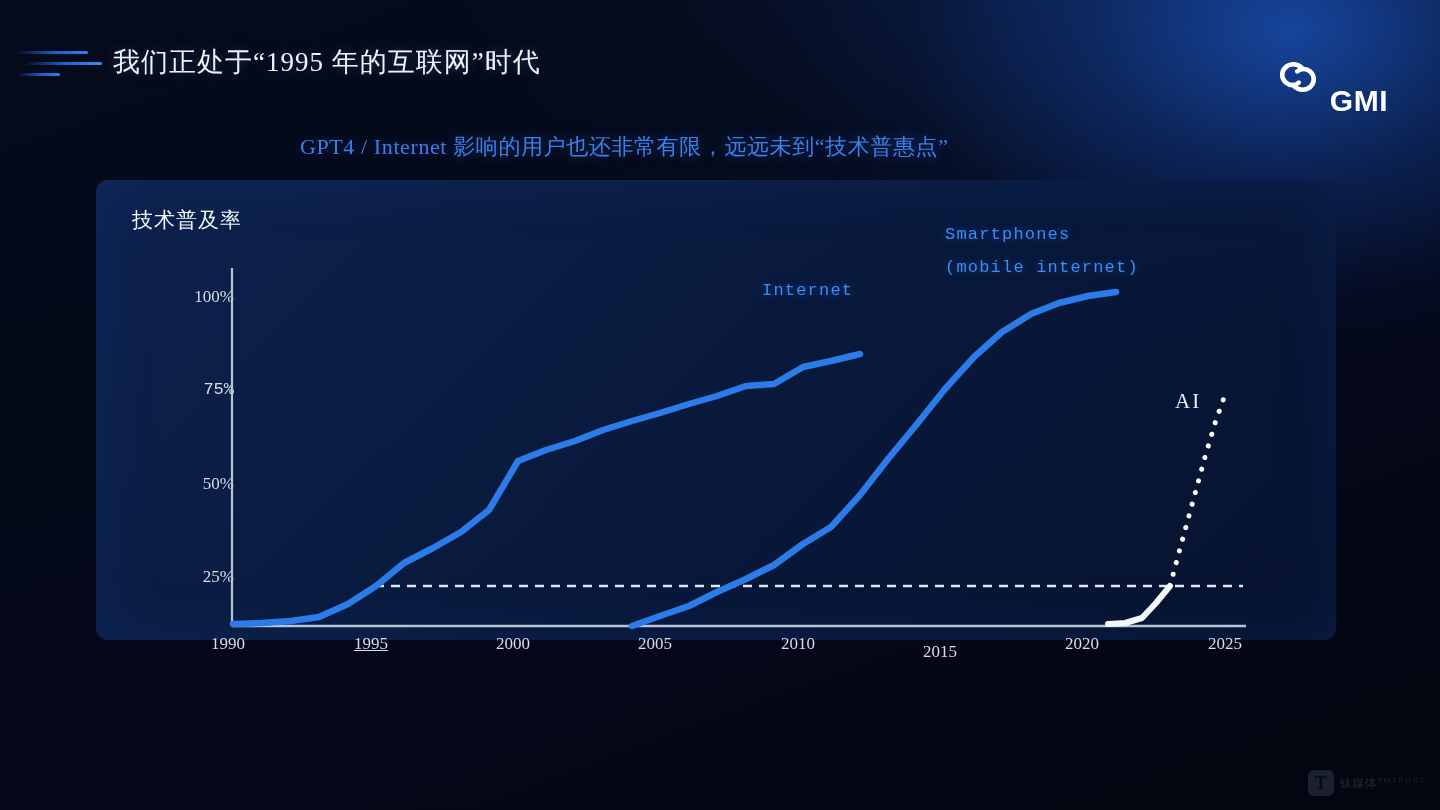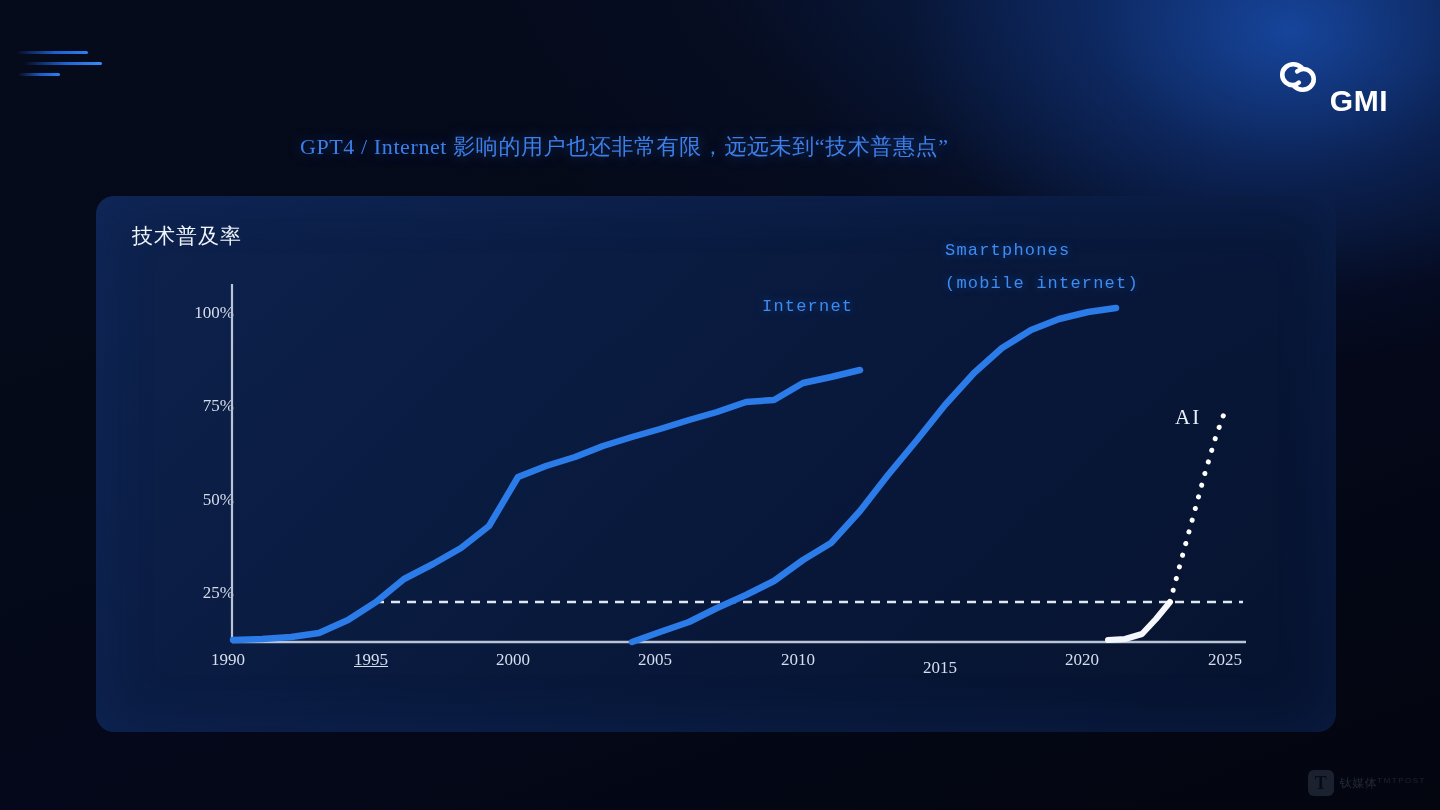--- a/index.html
+++ b/index.html
@@ -78,24 +78,24 @@
     color: #ffffff;
     font-size: 30px;
     font-weight: bold;
     letter-spacing: 0.5px;
     margin-top: 48px;
   }
   
   .chart-card {
     position: absolute;
     left: 96px;
-    top: 196px;
+    top: 180px;
     width: 1240px;
-    height: 536px;
-    border-radius: 18px;
+    height: 460px;
+    border-radius: 12px;
     background: linear-gradient(135deg, rgba(14,36,82,0.92) 0%, rgba(9,26,62,0.9) 55%, rgba(7,20,50,0.88) 100%);
     box-shadow: inset 0 0 60px rgba(25,70,160,0.18);
   }
   .chart-heading {
     position: absolute;
     left: 36px;
     top: 26px;
     font-size: 21px;
     color: #f0f4fb;
     letter-spacing: 1px;
@@ -168,37 +168,38 @@
 <body>
 
 <div id="slide">
 
   <div class="accent-wrap">
     <div class="accent-line l1"></div>
     <div class="accent-line l2"></div>
     <div class="accent-line l3"></div>
   </div>
 
+  <div class="slide-title">我们正处于“1995 年的互联网”时代</div>
   <div class="slide-subtitle">GPT4 / Internet 影响的用户也还非常有限，远远未到“技术普惠点”</div>
 
   <div class="brand">
     <svg width="44" height="36" viewBox="0 0 44 36">
       <g fill="none" stroke="#ffffff" stroke-width="4.6" stroke-linecap="round">
         <path d="M25.5 8.5 C21 4.4 14 4.2 9.6 8.3 C5 12.5 5.2 19.6 9.8 23.6 C13.6 26.9 19.2 26.9 22.8 23.6"></path>
         <path d="M18.5 27.5 C23 31.6 30 31.8 34.4 27.7 C39 23.5 38.8 16.4 34.2 12.4 C30.4 9.1 24.8 9.1 21.2 12.4"></path>
       </g>
     </svg>
     <div class="brand-text">GMI</div>
   </div>
 
   <div class="chart-card">
     <div class="chart-heading">技术普及率</div>
 
     <div class="ylabel" style="left:78px; top:79px;">100%</div>
-    <div class="ylabel" style="left:78px; top:172px;">75%</div>
+    <div class="ylabel" style="left:78px; top:172px;font-family:Liberation Mono, monospace;">75%</div>
     <div class="ylabel" style="left:78px; top:266px;">50%</div>
     <div class="ylabel" style="left:78px; top:359px;">25%</div>
 
     <div class="xlabel" style="left:97px;  top:454px;">1990</div>
     <div class="xlabel" style="left:240px; top:454px;text-decoration:underline;">1995</div>
     <div class="xlabel" style="left:382px; top:454px;text-align:center;">2000</div>
     <div class="xlabel" style="left:524px; top:454px;">2005</div>
     <div class="xlabel" style="left:667px; top:454px;">2010</div>
     <div class="xlabel" style="left:809px; top:454px;margin-top:8px;">2015</div>
     <div class="xlabel" style="left:951px; top:454px;">2020</div>

